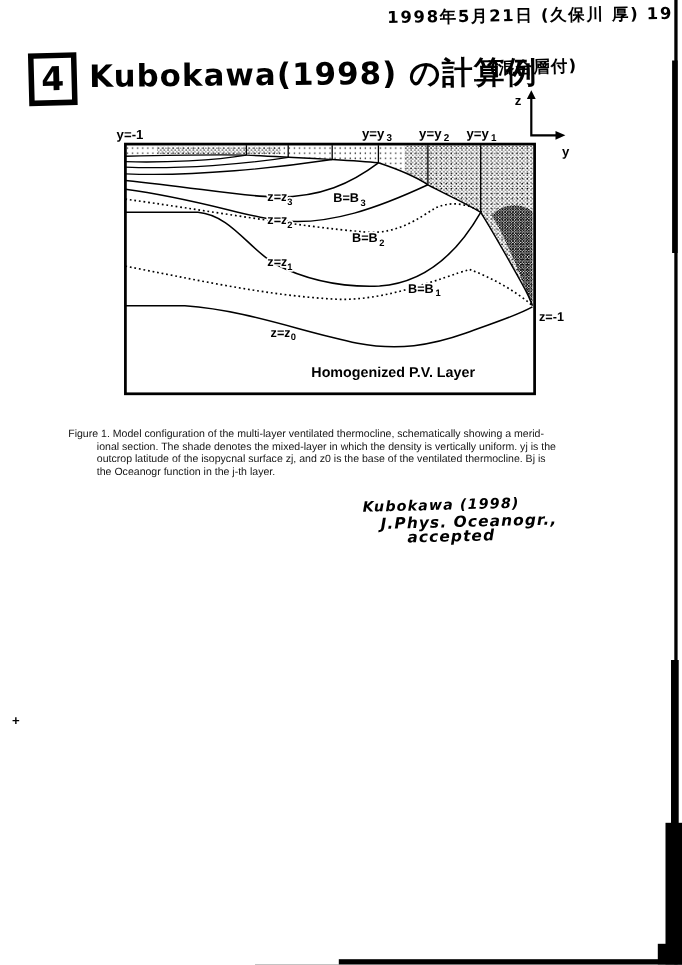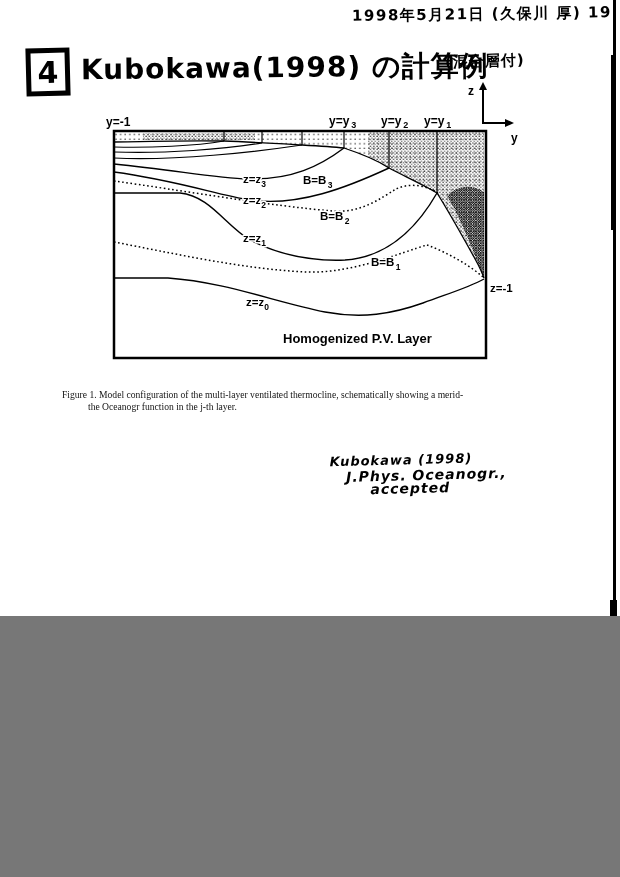--- a/index.html
+++ b/index.html
@@ -1,30 +1,30 @@
 <!DOCTYPE html>
 <html><head>
 <meta charset="utf-8">
 <style>
   html,body{margin:0;padding:0;background:#777;}
-  .page{position:relative;width:620px;height:616px;background:#ffffff;overflow:hidden;
+  .page{position:relative;width:620px;height:877px;background:#ffffff;overflow:hidden;
         font-family:"Liberation Sans",sans-serif;color:#000;}
   .hw{font-family:"DejaVu Sans",sans-serif;font-weight:bold;}
   .date-note{position:absolute;left:352px;top:5px;font-size:15px;letter-spacing:1.5px;
              transform:rotate(-0.8deg);white-space:nowrap;}
   .section-box{position:absolute;left:26px;top:48px;width:34px;height:38px;border:5px solid #000;
                display:flex;align-items:center;justify-content:center;font-size:30px;
                transform:rotate(-1.5deg);}
   .hw-title{position:absolute;left:81px;top:49px;font-size:28px;letter-spacing:1px;
             transform:rotate(-0.6deg);white-space:nowrap;}
   .hw-title-note{position:absolute;left:445px;top:52px;font-size:15px;letter-spacing:1px;
                  transform:rotate(-2deg);white-space:nowrap;}
   .diagram{position:absolute;left:88px;top:78px;}
   .caption{position:absolute;left:62px;top:389px;width:502px;
-           font-family:Liberation Serif, serif;font-size:9.6px;line-height:11.6px;
+           font-family:Liberation Sans, sans-serif;font-size:9.6px;line-height:11.6px;
            color:#141414;}
   .cap-indent{margin-left:26px;}
   .citation{position:absolute;left:330px;top:452px;font-family:"DejaVu Sans",sans-serif;
             font-style:italic;font-weight:bold;transform:rotate(-1.5deg);}
   .cit1{font-size:13px;letter-spacing:1px;}
   .cit2{font-size:14px;margin-left:16px;letter-spacing:1px;}
   .cit3{font-size:14px;margin-left:40px;margin-top:-3px;letter-spacing:1px;}
   .corner-mark{position:absolute;left:11px;top:648px;font-size:12px;font-weight:bold;}
   .e{position:absolute;background:#000;}
   
@@ -140,20 +140,22 @@
     </text>
     <text class="dlabel" x="246" y="306">
       <tspan>z=z</tspan><tspan class="dsub" dy="3.5">0</tspan>
     </text>
     <text class="dlabel" x="490" y="292">z=-1</text>
     <text class="biglabel" x="283" y="343">Homogenized P.V. Layer</text>
   </svg>
 
   <div class="caption">
     <div class="cap-line">Figure 1.   Model configuration of the multi-layer ventilated thermocline, schematically showing a merid-</div>
+    <div class="cap-line cap-indent">ional section. The shade denotes the mixed-layer in which the density is vertically uniform. yj is the</div>
+    <div class="cap-line cap-indent">outcrop latitude of the isopycnal surface zj, and z0 is the base of the ventilated thermocline. Bj is</div>
     <div class="cap-line cap-indent">the Oceanogr function in the j-th layer.</div>
   </div>
 
   <div class="citation">
     <div class="cit1">Kubokawa (1998)</div>
     <div class="cit2">J.Phys. Oceanogr.,</div>
     <div class="cit3">accepted</div>
   </div>
 
   <div class="corner-mark">+</div>

